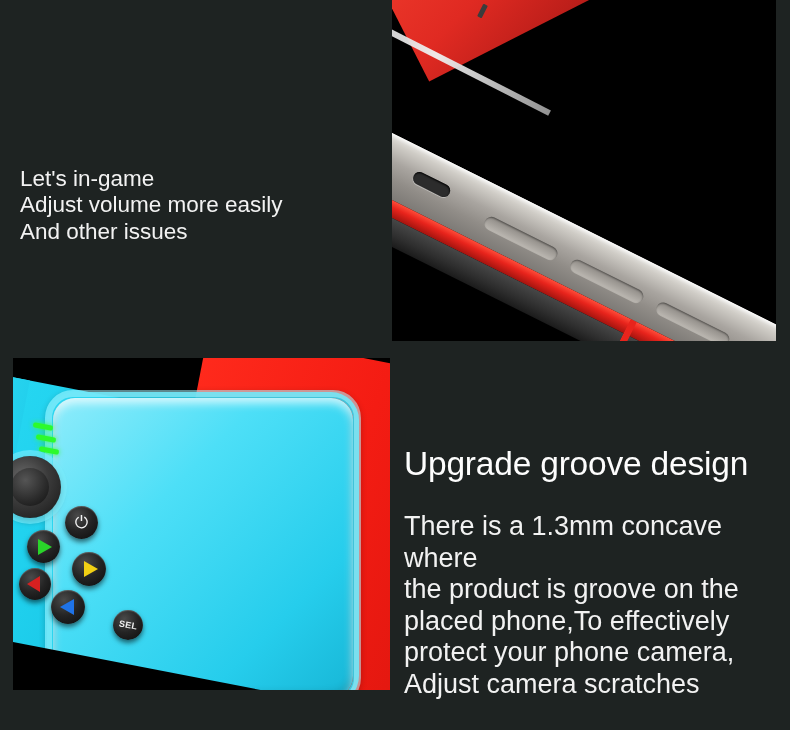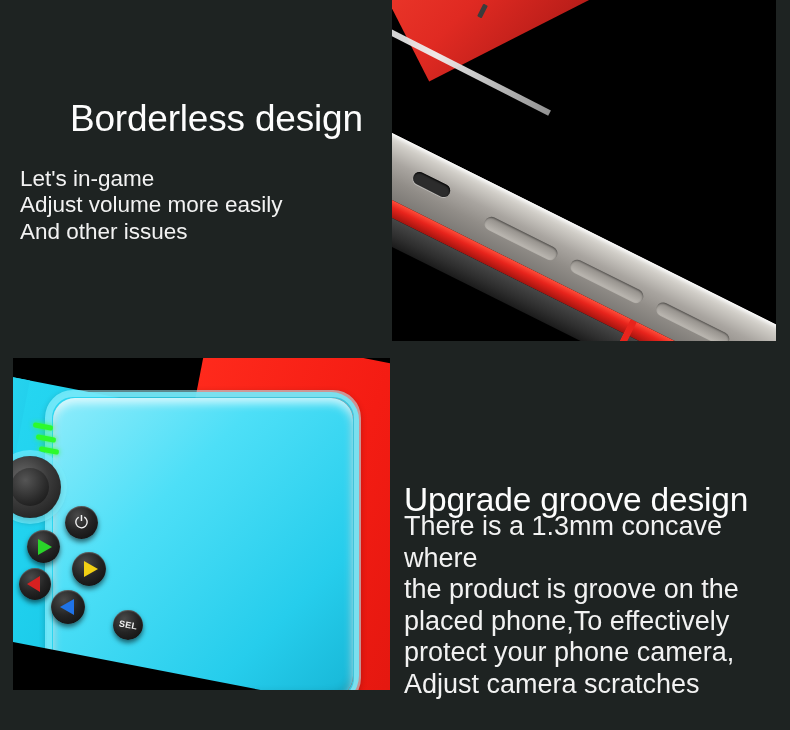--- a/index.html
+++ b/index.html
@@ -37,21 +37,20 @@
   #sub-borderless {
     left: 20px; top: 166px;
     width: 324px;
     text-align: left;
     font-size: 22.5px;
   }
 
   #headline-groove {
     left: 404px; top: 445px;
     font-size: 33.5px;
-    margin-top: 36px;
   }
   #sub-groove {
     left: 404px; top: 511px;
     width: 384px;
     text-align: left;
     font-size: 27px;
   }
 
   
   .photo {
@@ -278,21 +277,20 @@
     background: #000;
     transform: rotate(11deg);
     transform-origin: 0 0;
   }
 </style>
 </head>
 <body>
 
 <div id="page">
 
-  <div class="headline" id="headline-borderless">Borderless design</div>
 
   <div class="subtext" id="sub-borderless">
     <div>Let's in-game</div>
     <div>Adjust volume more easily</div>
     <div>And other issues</div>
   </div>
 
   <div class="photo" id="photo-phone-edge">
     <div class="blk"></div>
 

